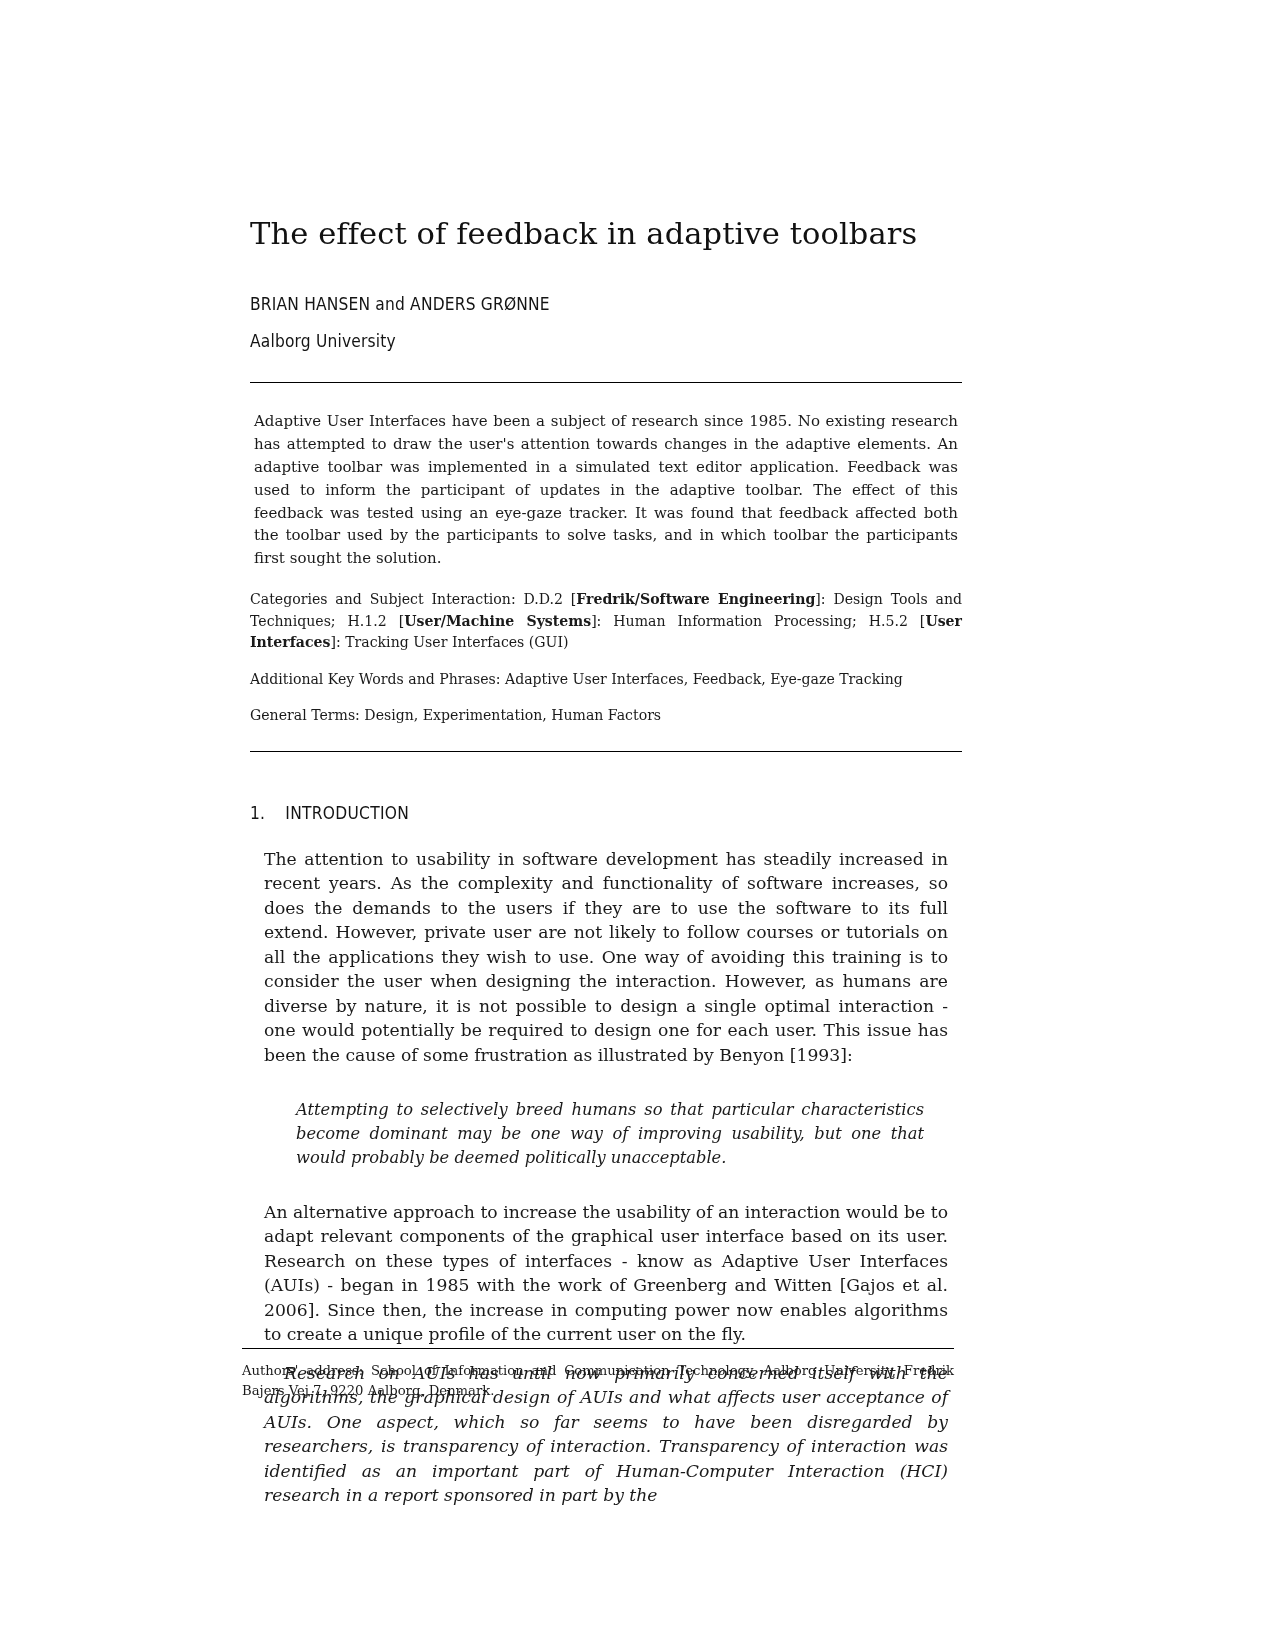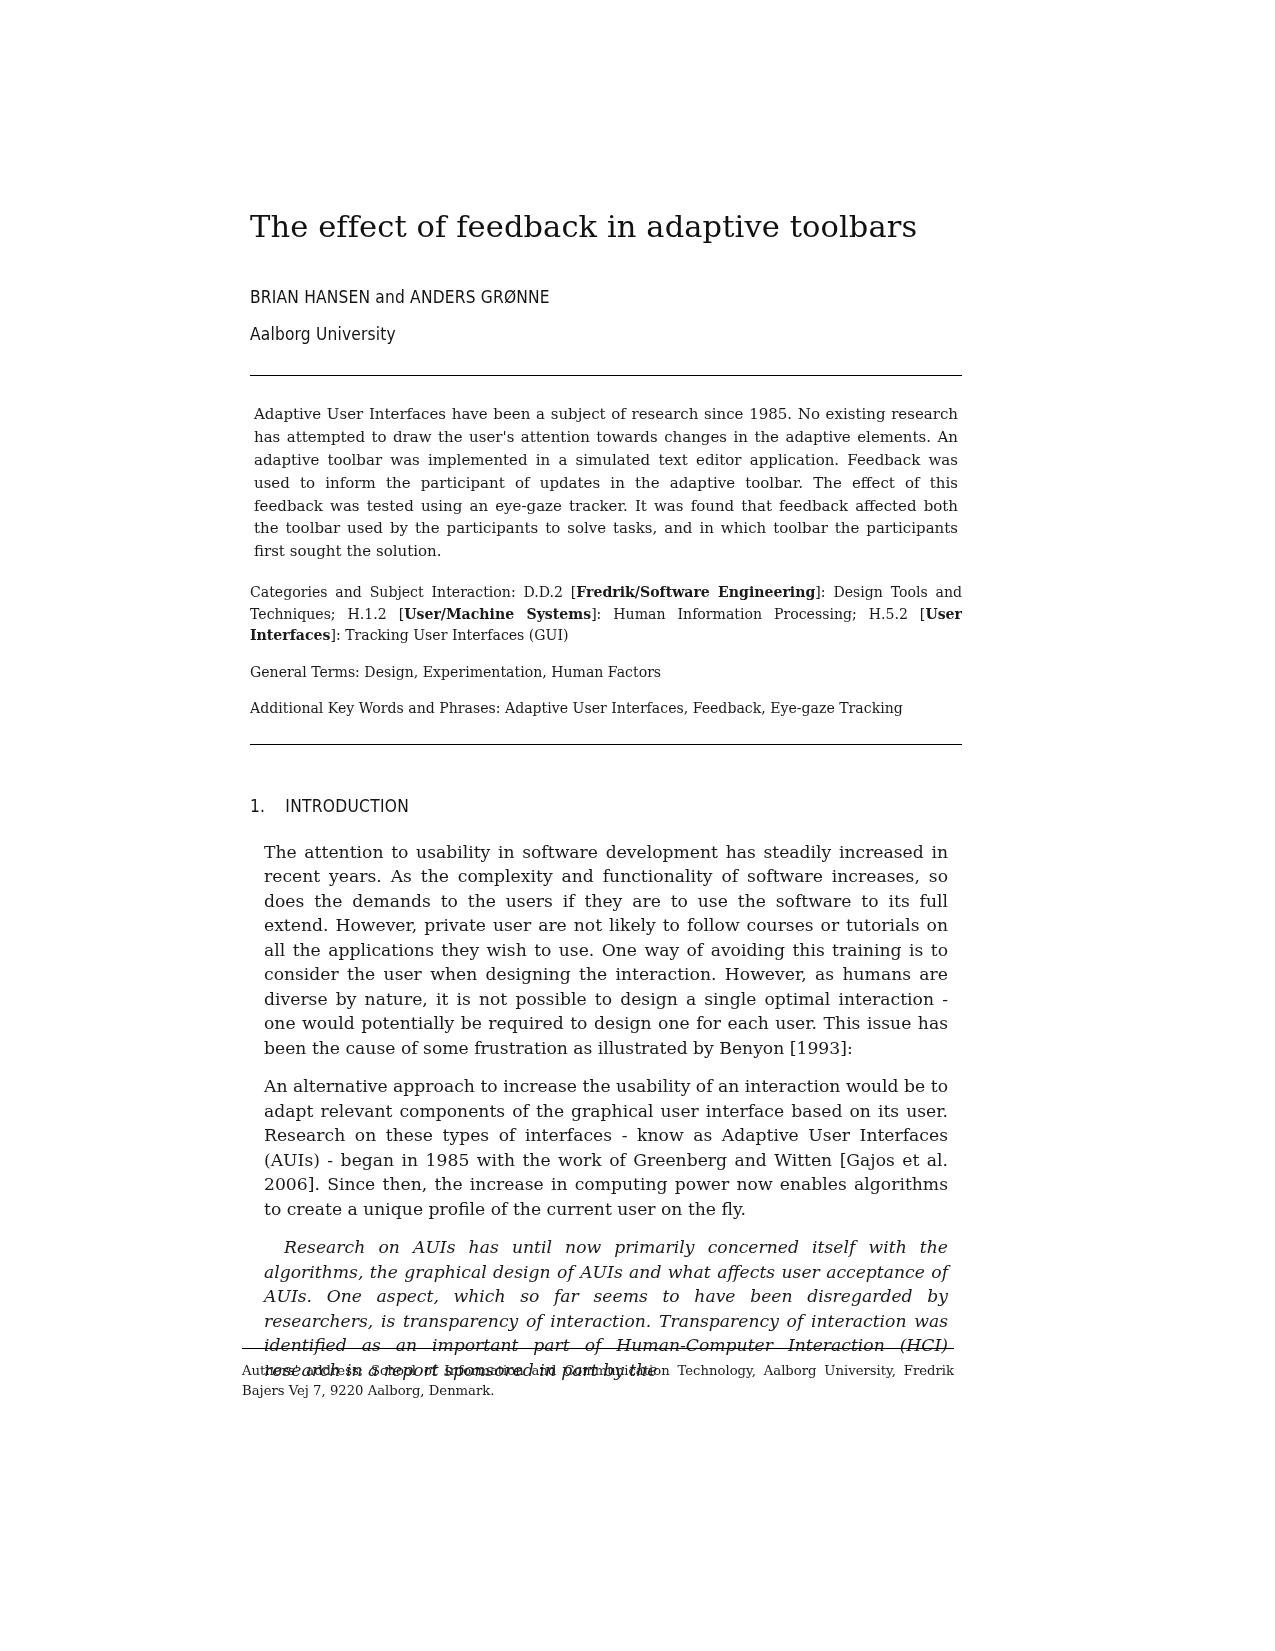--- a/index.html
+++ b/index.html
@@ -19,21 +19,21 @@
     position: relative;
     width: 1275px;
     height: 1651px;
     background: #ffffff;
   }
 
   
   .column {
     position: absolute;
     left: 250px;
-    top: 9px;
+    top: 16px;
     width: 712px;
   }
 
   
   .paper-title {
     font-family: "DejaVu Serif", "Liberation Serif", serif;
     font-size: 30.5px;
     font-weight: 400;
     line-height: 1.15;
     letter-spacing: 0.1px;
@@ -174,33 +174,34 @@
     <hr class="rule rule-top">
 
     <div class="abstract-block">
 
       <p class="abstract-para">Adaptive User Interfaces have been a subject of research since 1985. No existing research has attempted to draw the user's attention towards changes in the adaptive elements. An adaptive toolbar was implemented in a simulated text editor application. Feedback was used to inform the participant of updates in the adaptive toolbar. The effect of this feedback was tested using an eye-gaze tracker. It was found that feedback affected both the toolbar used by the participants to solve tasks, and in which toolbar the participants first sought the solution.</p>
 
       <p class="meta-para">
         <span>Categories and Subject Interaction: </span><span>D.D.2 [</span><b>Fredrik/Software Engineering</b><span>]: Design Tools and Techniques; H.1.2 [</span><b>User/Machine Systems</b><span>]: Human Information Processing; H.5.2 [</span><b>User Interfaces</b><span>]: Tracking User Interfaces (GUI)</span>
       </p>
 
+      <p class="meta-para">Additional Key Words and Phrases: Adaptive User Interfaces, Feedback, Eye-gaze Tracking</p>
+
       <p class="meta-para">General Terms: Design, Experimentation, Human Factors</p>
-
-      <p class="meta-para">Additional Key Words and Phrases: Adaptive User Interfaces, Feedback, Eye-gaze Tracking</p>
     </div>
 
     <hr class="rule rule-bottom">
 
     <h2 class="section-head">
       <span class="num">1.</span><span>INTRODUCTION</span>
     </h2>
 
     <p class="body-para">The attention to usability in software development has steadily increased in recent years. As the complexity and functionality of software increases, so does the demands to the users if they are to use the software to its full extend. However, private user are not likely to follow courses or tutorials on all the applications they wish to use. One way of avoiding this training is to consider the user when designing the interaction. However, as humans are diverse by nature, it is not possible to design a single optimal interaction - one would potentially be required to design one for each user. This issue has been the cause of some frustration as illustrated by Benyon [1993]:</p>
 
+    <p class="quote">Attempting to selectively breed humans so that particular characteristics become dominant may be one way of improving usability, but one that would probably be deemed politically unacceptable.</p>
 
     <p class="body-para tight">An alternative approach to increase the usability of an interaction would be to adapt relevant components of the graphical user interface based on its user. Research on these types of interfaces - know as Adaptive User Interfaces (AUIs) - began in 1985 with the work of Greenberg and Witten [Gajos et al. 2006]. Since then, the increase in computing power now enables algorithms to create a unique profile of the current user on the fly.</p>
 
     <p class="body-para indent">Research on AUIs has until now primarily concerned itself with the algorithms, the graphical design of AUIs and what affects user acceptance of AUIs. One aspect, which so far seems to have been disregarded by researchers, is transparency of interaction. Transparency of interaction was identified as an important part of Human-Computer Interaction (HCI) research in a report sponsored in part by the</p>
 
   </div>
 
   <div class="footnote-area">
     <hr class="footnote-rule">
     <p class="footnote-text">Authors' address: School of Information and Communication Technology, Aalborg University, Fredrik Bajers Vej 7, 9220 Aalborg, Denmark.</p>

